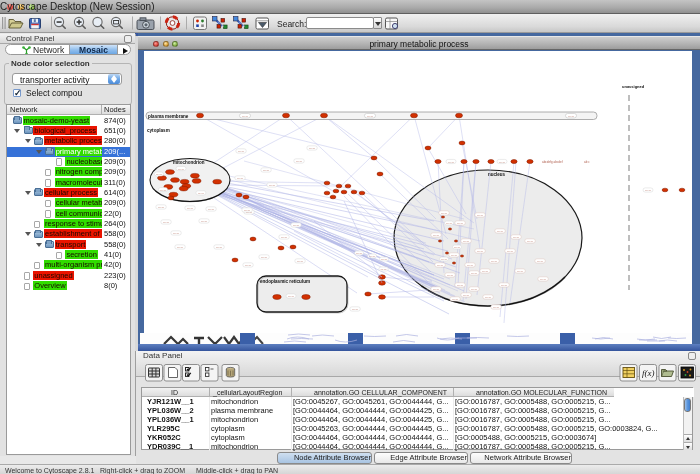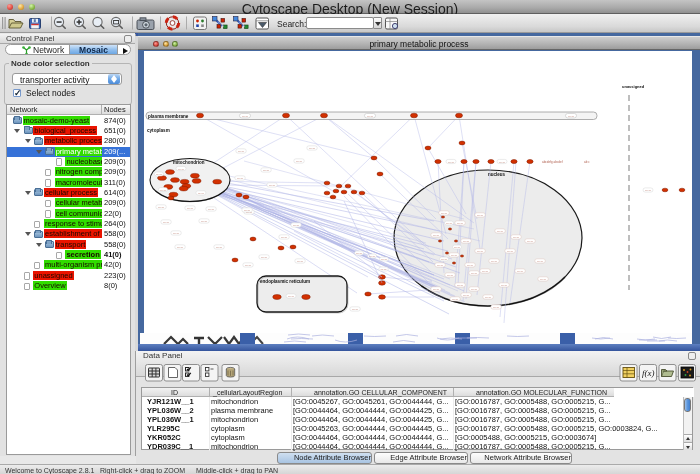--- a/index.html
+++ b/index.html
@@ -4,22 +4,22 @@
 <style>
 * { margin:0; padding:0; box-sizing:border-box; }
 body { font-family:"Liberation Sans", sans-serif; }
 #app { position:relative; width:700px; height:474px; overflow:hidden; background:#e8e8e8; }
 .abs { position:absolute; }
 
 
 #titlebar { left:0; top:0; width:700px; height:14px;
   background:linear-gradient(#c4c4c4,#a9a9a9 60%,#8f8f8f);
   border-bottom:1px solid #5f5f5f; }
-#titlebar .title { position:absolute; left:0; right:0; top:1px; text-align:center;
-  font-size:14px; color:#1c1c1c; }
+#titlebar .title { position:absolute; left:0; right:0; top:1px; text-align:left;
+  font-size:10px; color:#1c1c1c; }
 .light { position:absolute; top:3.5px; width:6px; height:6px; border-radius:50%; }
 #l1 { left:6.5px;  background:radial-gradient(circle at 35% 30%, #ff9a94, #dd4a40 60%, #a02a22); }
 #l2 { left:17.5px; background:radial-gradient(circle at 35% 30%, #ffe9a8, #dfa33c 60%, #a87818); }
 #l3 { left:28.5px; background:radial-gradient(circle at 35% 30%, #d2f5a8, #86b544 60%, #5d8a24); }
 
 
 #toolbar { left:0; top:14px; width:700px; height:19px;
   background:linear-gradient(#f0f0f0,#d9d9d9 70%,#c7c7c7);
   border-bottom:1px solid #9a9a9a; }
 #searchlbl { position:absolute; left:277px; top:5px; font-size:8.5px; color:#222; }
@@ -248,21 +248,21 @@
       <div class="seg" id="tabmos">Mosaic</div>
       <div class="seg" id="tabarr"></div>
     </div>
     <div id="grpbox"></div>
     <div id="grplbl">Node color selection</div>
     <div id="combo">
         <span class="v">transporter activity</span>
         <span class="sp"></span>
       </div>
     <div id="chk"></div>
-      <span id="chklbl">Select nodes</span>
+      <span id="chklbl">Select compou</span>
     <div id="treewrap">
       <div id="treehead">
           <span class="c1">Network</span>
           <div class="div"></div>
           <span class="c2">Nodes</span>
         </div>
       <div id="treerows">
           <div class="trow" style="top:0.00px;">
             <div class="fold" style="left:6.0px;"></div>
             <span class="lbl g" style="left:15.6px; max-width:79px; overflow:hidden; display:inline-block;">mosaic-demo-yeast</span>
@@ -327,21 +327,21 @@
             <div class="fold" style="left:27.4px;"></div>
             <span class="lbl r" style="left:37.0px; max-width:58px; overflow:hidden; display:inline-block;">establishment of loc</span>
             <span class="cnt">558(0)</span>
           </div>
 <div class="trow" style="top:124.20px;padding-left:35px;">
             <div class="arr" style="left:28.6px;"></div>
             <div class="fold" style="left:38.1px;"></div>
             <span class="lbl r" style="left:47.7px; max-width:47px; overflow:hidden; display:inline-block;">transport</span>
             <span class="cnt">558(0)</span>
           </div>
-<div class="trow" style="top:134.55px;font-weight:bold;">
+<div class="trow" style="top:134.55px;">
             <div class="file" style="left:48.8px;"></div>
             <span class="lbl g" style="left:58.4px; max-width:37px; overflow:hidden; display:inline-block;">secretion</span>
             <span class="cnt">41(0)</span>
           </div>
 <div class="trow" style="top:144.90px;">
             <div class="file" style="left:27.4px;"></div>
             <span class="lbl g" style="left:37.0px; max-width:58px; overflow:hidden; display:inline-block;">multi-organism proc</span>
             <span class="cnt">42(0)</span>
           </div>
 <div class="trow" style="top:155.25px;">

